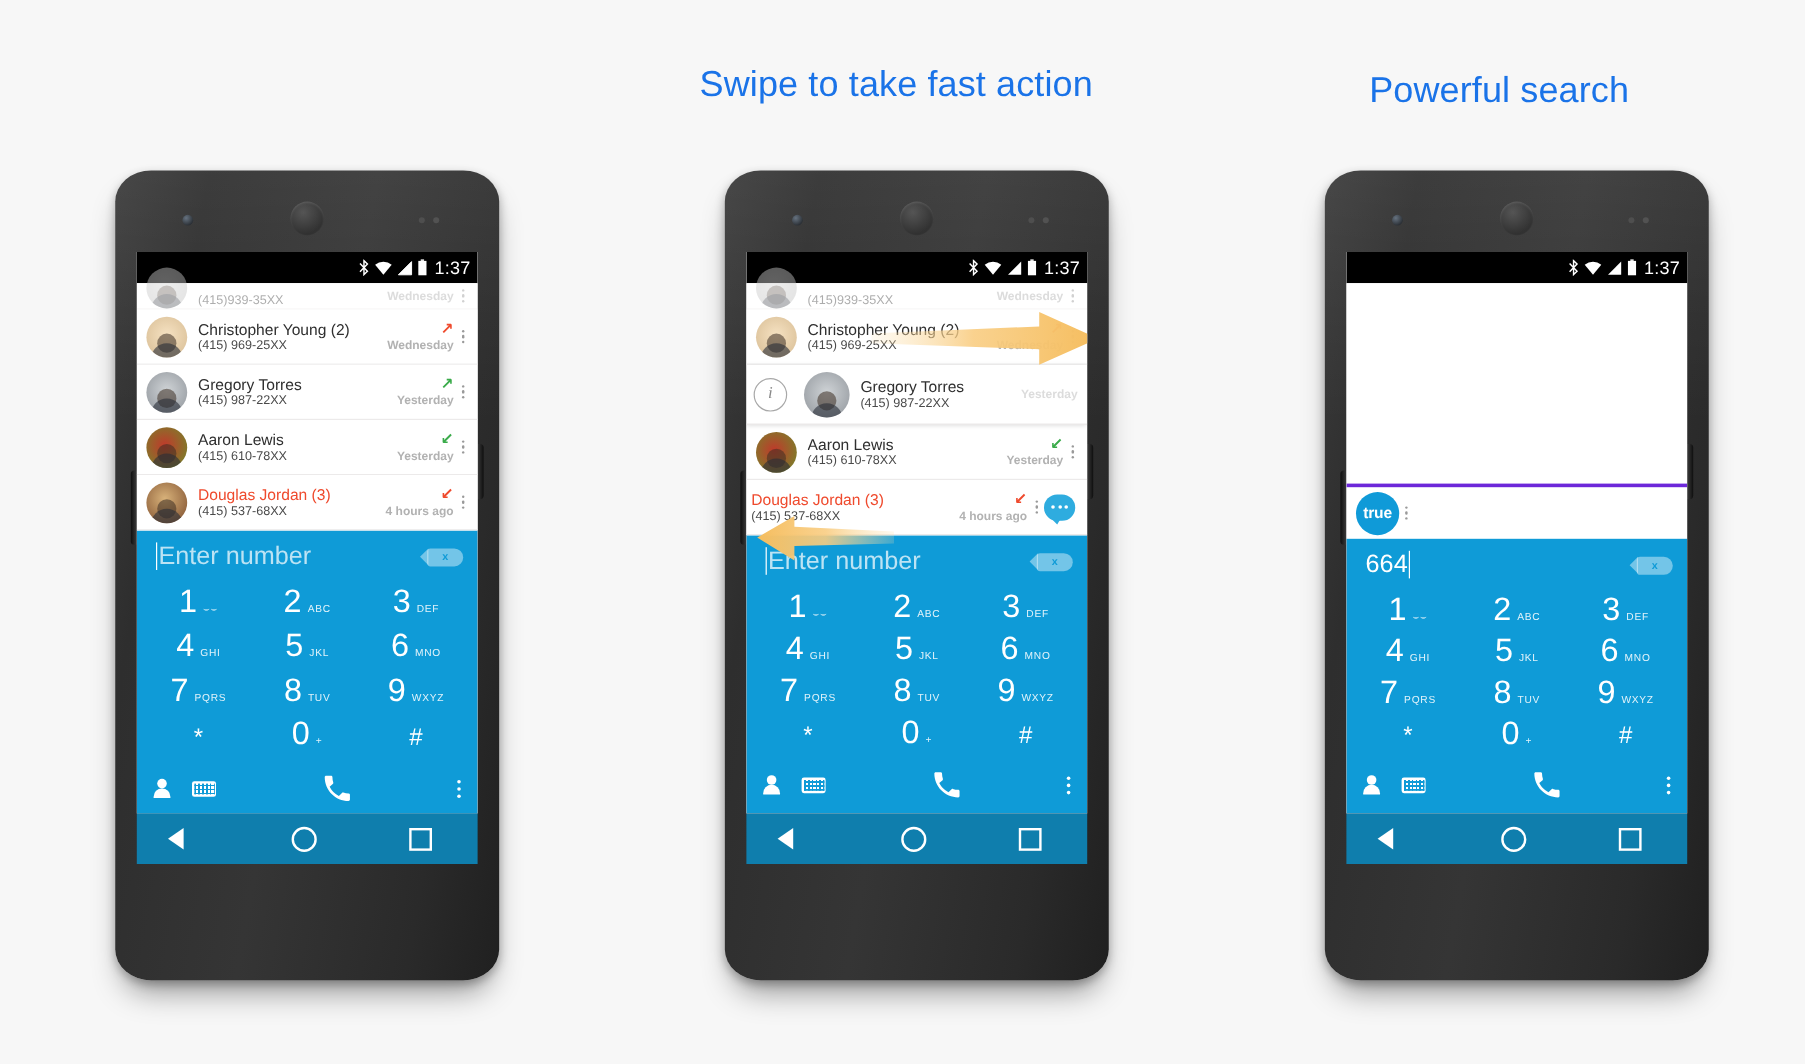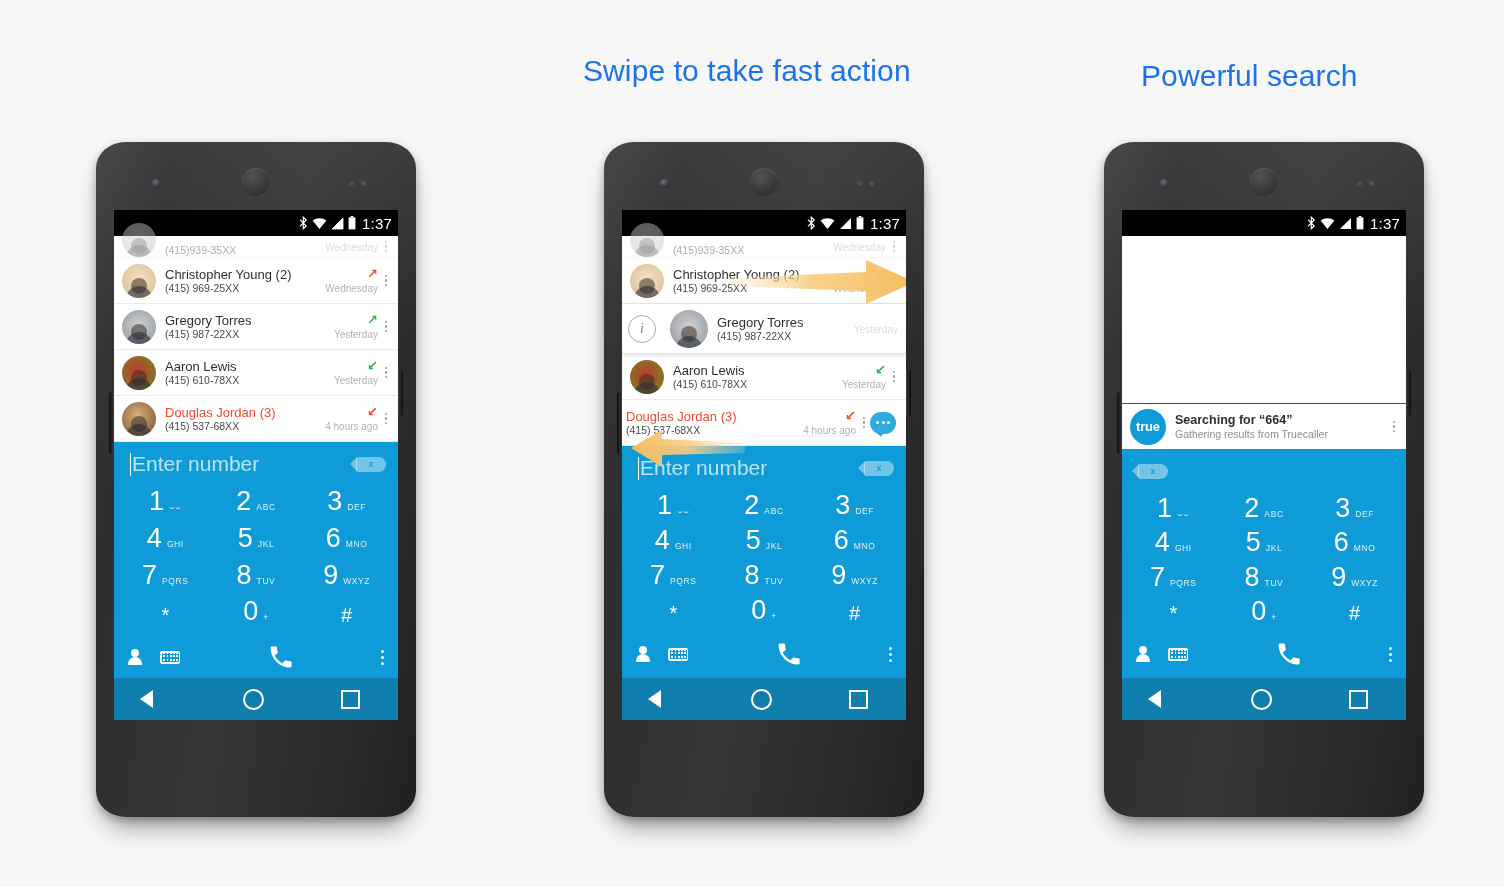--- a/index.html
+++ b/index.html
@@ -101,21 +101,21 @@
   .cnum{font-size:10.5px;color:#4a4a4a;line-height:13px;white-space:nowrap;}
   .rowright{
     flex:0 0 auto;display:flex;flex-direction:column;align-items:flex-end;
     justify-content:center;height:100%;padding-right:2px;
   }
   .arrow{font-size:13px;line-height:13px;font-weight:700;}
   .arrow.out-miss{color:#ef4a2d;}
   .arrow.out-ok{color:#3aab4a;}
   .arrow.in-ok{color:#3aab4a;}
   .arrow.in-miss{color:#ef4a2d;}
-  .ctime{font-size:10px;color:#b2b2b2;line-height:13px;white-space:nowrap;margin-top:2px;}
+  .ctime{font-size:10px;color:#b2b2b2;line-height:13px;white-space:nowrap;margin-top:2px;font-weight:bold;}
   .kebab{
     flex:0 0 12px;width:12px;display:flex;flex-direction:column;
     align-items:center;justify-content:center;gap:2px;height:100%;
   }
   .kebab i{display:block;width:2.5px;height:2.5px;border-radius:50%;background:#9a9a9a;}
   .fade{opacity:0.45;}
   .info-badge{
     flex:0 0 26px;width:26px;height:26px;border-radius:50%;
     border:1px solid #a8a8a8;color:#8a8a8a;
     display:flex;align-items:center;justify-content:center;
@@ -134,21 +134,21 @@
   }
   .msg-bubble i{width:3px;height:3px;border-radius:50%;background:#fff;display:block;}
 
   
   .swipe-arrow{position:absolute;z-index:6;pointer-events:none;}
 
   
   .blankfill{background:#fff;}
   .search-row{
     display:flex;align-items:center;height:46px;padding:0 6px 0 8px;
-    box-sizing:border-box;border-top:1px solid #6d28d9;background:#fff;
+    box-sizing:border-box;border-top:3px solid #6d28d9;background:#fff;
   }
   .true-logo{
     flex:0 0 36px;width:36px;height:36px;border-radius:50%;background:#0f9ad8;
     color:#fff;display:flex;align-items:center;justify-content:center;
     font-size:13px;font-weight:700;letter-spacing:-0.2px;
   }
   .sr-text{flex:1 1 auto;padding-left:9px;min-width:0;}
   .sr-title{font-size:12.5px;font-weight:700;color:#2f2f2f;line-height:15px;white-space:nowrap;}
   .sr-sub{font-size:10.5px;color:#8d8d8d;line-height:13px;white-space:nowrap;}
 
@@ -711,33 +711,30 @@
               <rect x="0.6" y="1.4" width="6.8" height="12" fill="#fff"></rect>
             </svg>
         </div>
         <div class="sb-time">1:37</div>
       </div>
 
       <div class="blankfill" style="height:167px;"></div>
 
       <div class="search-row">
         <div class="true-logo">true</div>
-        <div class="sr-text">
-          <div class="sr-title">Searching for “664”</div>
-          <div class="sr-sub">Gathering results from Truecaller</div>
-        </div>
         <div class="kebab">
             <i></i>
             <i></i>
             <i></i>
           </div>
       </div>
 
       <div class="dialpad" style="height:229px;">
         <div class="numfield">
+          <div class="numtext"><span>664</span><span class="caret after"></span></div>
           <div class="backspace">
               <span>x</span>
             </div>
         </div>
         <div class="keys">
           <div class="key">
               <span class="d">1</span>
               <span class="s">⌣⌣</span>
             </div>
           <div class="key">

